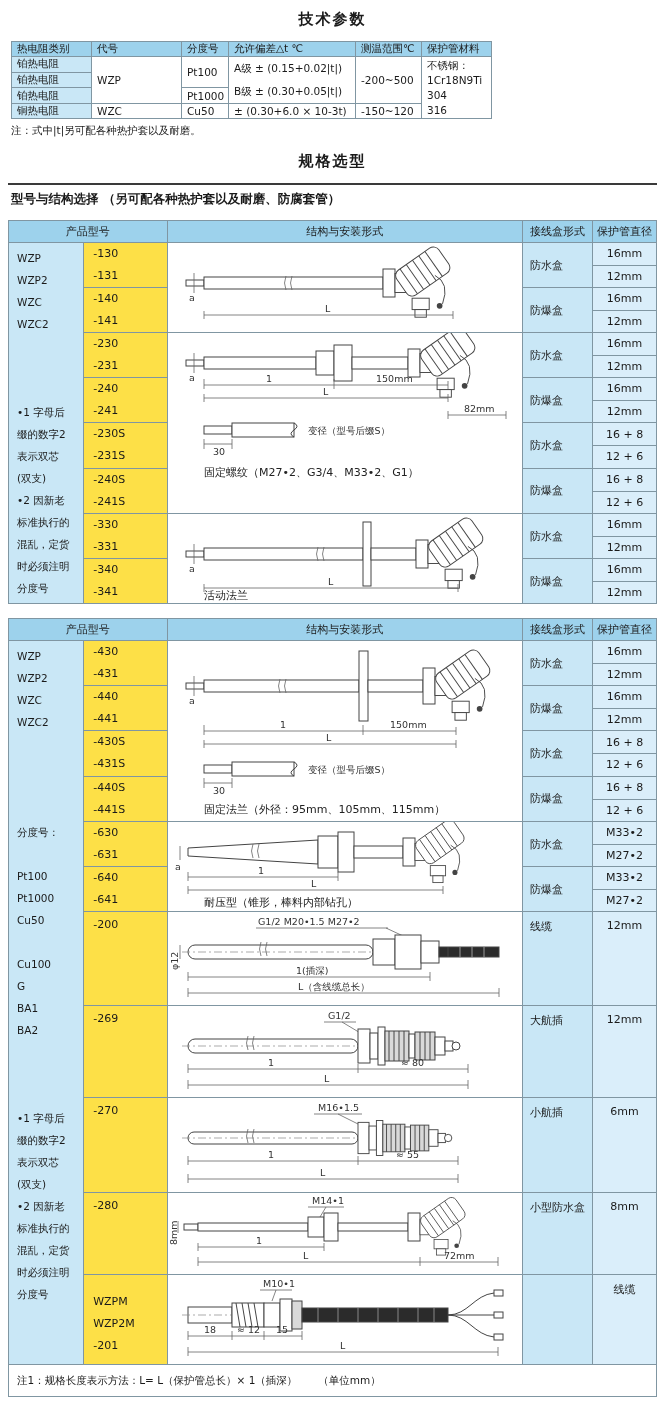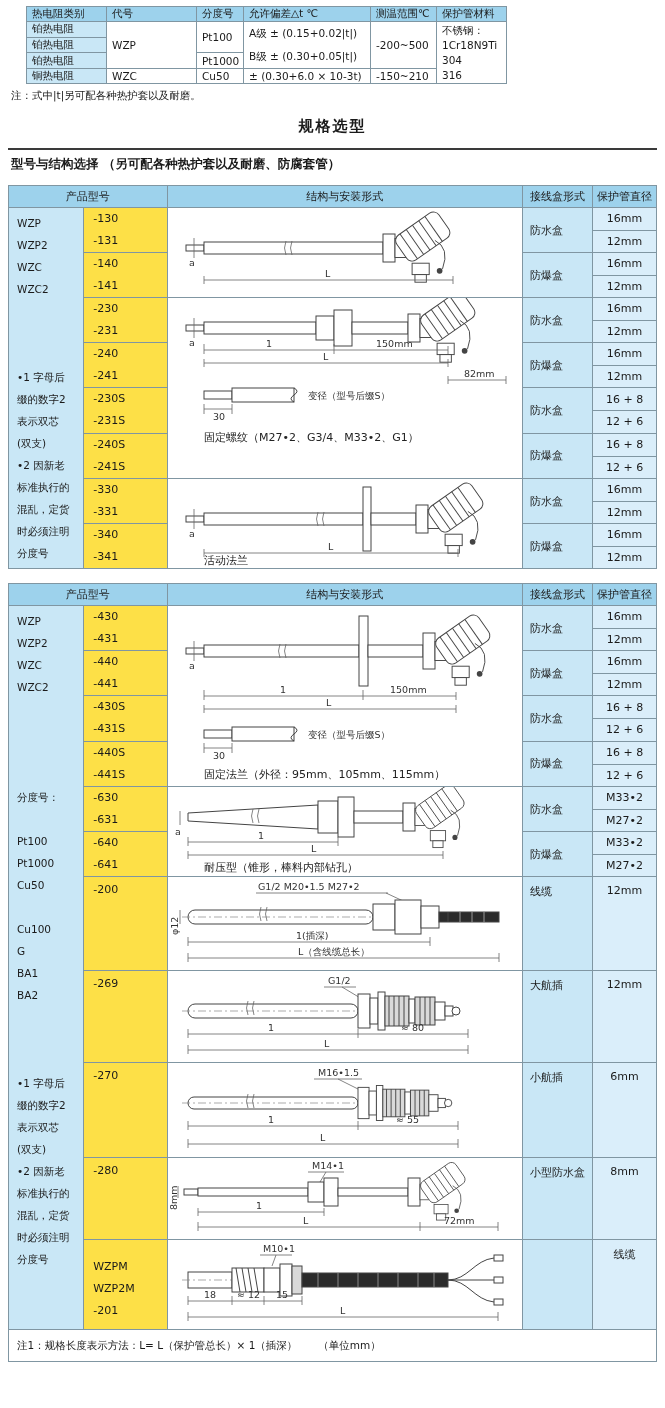--- a/index.html
+++ b/index.html
@@ -3,21 +3,21 @@
 <meta charset="utf-8">
 <style>
 *{margin:0;padding:0;box-sizing:border-box}
 html,body{background:#fff}
 body{width:665px;font-family:"DejaVu Sans","Liberation Sans",sans-serif;color:#1a1a1a}
 .page{width:665px;padding:6px 8px 14px}
 .center-title{text-align:center;font-size:15px;font-weight:bold;margin:4px 0 12px;letter-spacing:2px}
 .sub-heading{font-size:12px;font-weight:bold;margin:6px 0 4px;padding-left:3px}
 table{border-collapse:collapse;table-layout:fixed}
 
-.pt{width:480px;margin-left:18px}
+.pt{width:480px;margin-left:3px}
 .pt th,.pt td{border:1px solid #8096a2;font-size:10.5px;padding:0 5px;height:15px;text-align:left;font-weight:normal;overflow:hidden;white-space:nowrap}
 .pt th{background:#9dd2ec}
 .pt td.cat{background:#c9e7f6}
 .pt td div.devl{height:23px;line-height:23px}
 .pt td div.matl{height:15px;line-height:15px}
 .note-line{font-size:10.5px;margin:5px 0 14px;padding-left:3px}
 
 .selbar{border-top:2px solid #3a3a3a;margin-top:10px;padding:6px 3px 12px;font-size:12.5px;font-weight:bold}
 
 .mt{width:649px;margin-bottom:14px}
@@ -82,20 +82,21 @@
         <line class="ln" x1="72" y1="-14" x2="72" y2="14"></line>
       <rect class="fw" x="77" y="-9" width="10" height="18"></rect>
       <rect class="fw" x="87" y="-5" width="8" height="10"></rect>
       <circle class="fw" cx="98" cy="0" r="4"></circle>
     </g>
   </defs>
 </svg>
 
 <div class="page">
 
+  <div class="center-title">技术参数</div>
 
   <table class="pt">
     <colgroup>
         <col style="width:80px">
         <col style="width:90px">
         <col style="width:47px">
         <col style="width:127px">
         <col style="width:66px">
         <col style="width:70px">
       </colgroup>
@@ -131,21 +132,21 @@
         </tr>
       <tr>
         <td class="cat">铂热电阻</td>
         <td>Pt1000</td>
       </tr>
       <tr>
         <td class="cat">铜热电阻</td>
         <td>WZC</td>
         <td>Cu50</td>
         <td>± (0.30+6.0 × 10-3t)</td>
-        <td>-150~210</td>
+        <td>-150~120</td>
       </tr>
     </tbody>
   </table>
 
   <div class="note-line">注：式中|t|另可配各种热护套以及耐磨。</div>
 
   <div class="center-title">规格选型</div>
   <div class="selbar">型号与结构选择 （另可配各种热护套以及耐磨、防腐套管）</div>
 
   <table class="mt">

